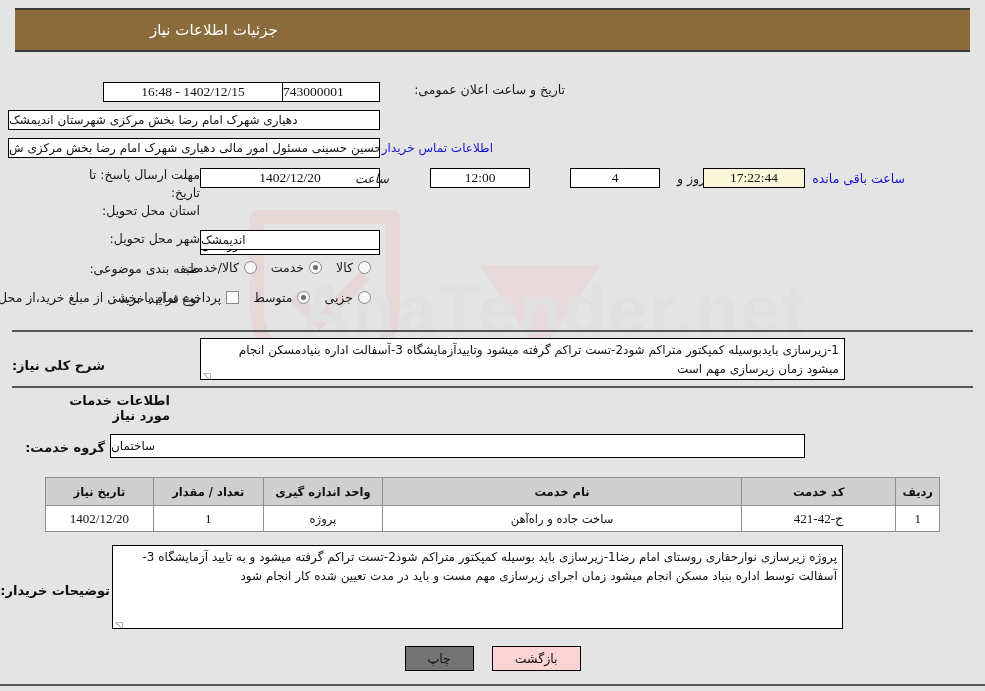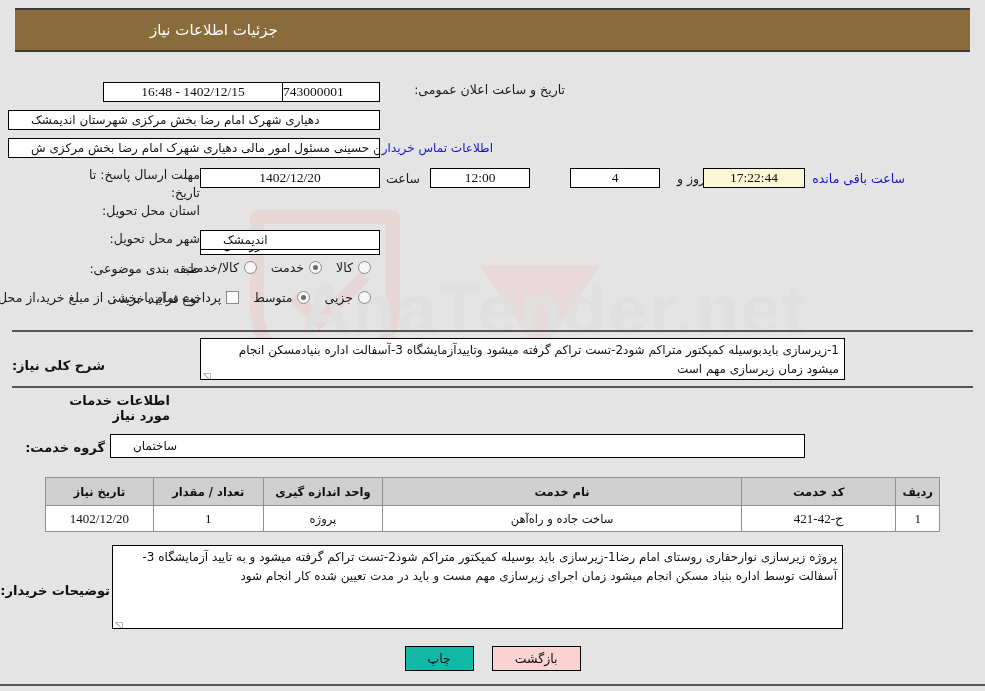--- a/index.html
+++ b/index.html
@@ -96,21 +96,21 @@
     white-space: nowrap;
   }
   .fld {
     background: #ffffff;
     border: 1px solid #000;
     height: 20px;
     font-size: 12px;
     color: #111;
     display: flex;
     align-items: center;
-    padding: 0 22px;
+    padding: 0 0;
     overflow: hidden;
     white-space: nowrap;
   }
   .fld.center { justify-content: center; }
   .fld.right { justify-content: flex-end; }
   .fld.num { font-family: "Liberation Serif", serif; font-size: 13.5px; }
   .fld.yellow { background: #fbf8d8; }
   .link {
     color: #1414d0;
     font-size: 12px;
@@ -214,21 +214,21 @@
   }
   .btn {
     border: 1px solid #000;
     font-size: 12.5px;
     padding: 4px 22px;
     cursor: pointer;
     color: #111;
     font-family: "DejaVu Sans", sans-serif;
   }
   .btn.back { background: #fbd3d3; }
-  .btn.print { background: #14b8a6; }
+  .btn.print { background: #737373; }
   .footline {
     position: absolute;
     left: 0; top: 684px;
     width: 985px;
     border-top: 2px solid #555;
     z-index: 1;
   }
 </style>
 </head>
 <body>
@@ -267,21 +267,21 @@
   <div class="row" style="right:785px; top:138px;">
     <span class="lbl">ایجاد کننده درخواست:</span>
   </div>
   <div class="fld right" style="position:absolute; right:605px; top:138px; width:372px; z-index:2;">سیدحسین حسینی مسئول امور مالی دهیاری شهرک امام رضا بخش مرکزی ش</div>
   <a class="link" style="position:absolute; right:492px; top:141px; z-index:3;">اطلاعات تماس خریدار</a>
 
   <div class="row" style="right:785px; top:166px; width:130px; justify-content:flex-start;">
     <span class="lbl" style="line-height:1.4; white-space:normal; text-align:right; width:130px;">مهلت ارسال پاسخ: تا تاریخ:</span>
   </div>
   <div class="fld center num" style="position:absolute; right:605px; top:168px; width:180px; z-index:2;">1402/12/20</div>
-  <span class="lbl" style="position:absolute; right:565px; top:171px; z-index:2;">ساعت</span>
+  <span class="lbl" style="position:absolute; right:596px; top:171px; z-index:2;font-style:italic;">ساعت</span>
   <div class="fld center num" style="position:absolute; right:455px; top:168px; width:100px; z-index:2;">12:00</div>
   <div class="fld center num" style="position:absolute; right:325px; top:168px; width:90px; z-index:2;">4</div>
   <span class="lbl" style="position:absolute; right:280px; top:171px; z-index:2;">روز و</span>
   <div class="fld center num yellow" style="position:absolute; right:180px; top:168px; width:102px; z-index:2;">17:22:44</div>
   <span class="lbl" style="position:absolute; right:80px; top:171px; color:#1414d0; z-index:2;">ساعت باقی مانده</span>
 
   <div class="row" style="right:785px; top:203px;">
     <span class="lbl">استان محل تحویل:</span>
   </div>
   <div class="fld right" style="position:absolute; right:605px; top:202px; width:180px; z-index:2;margin-top:33px;">خوزستان</div>

